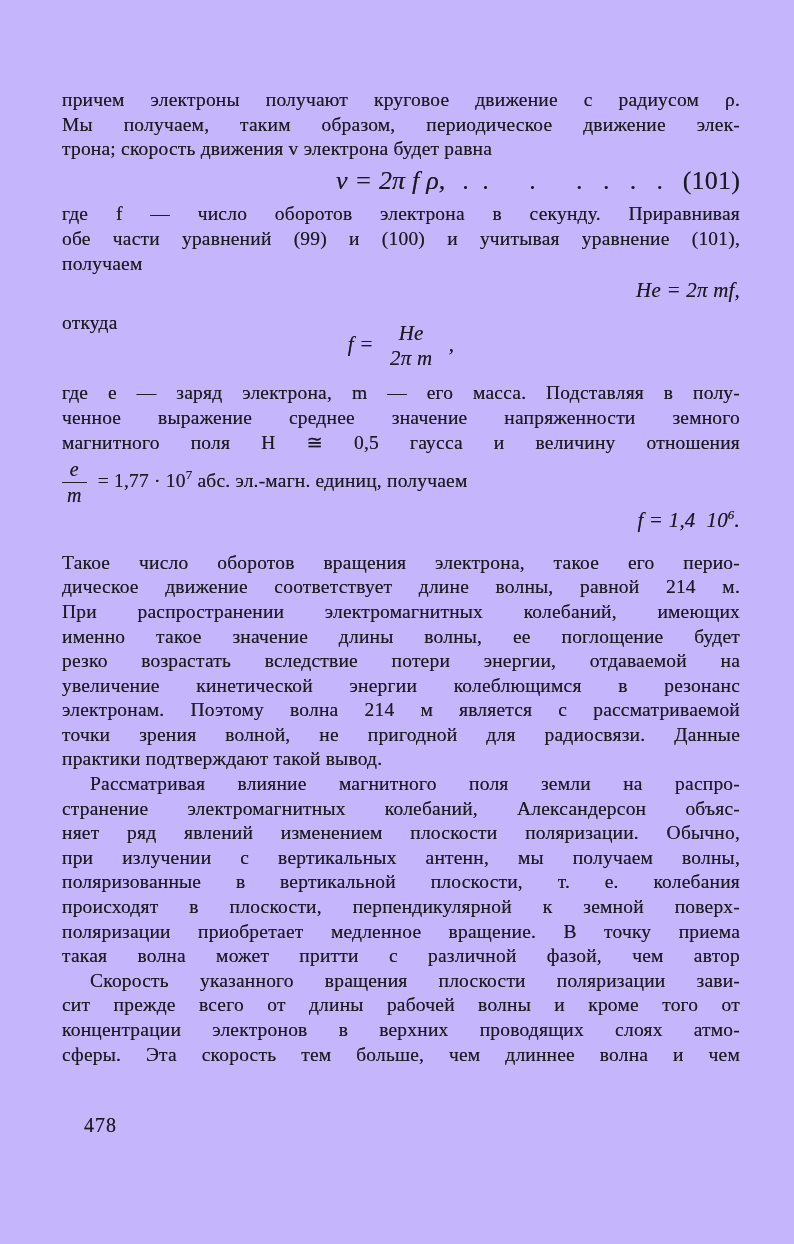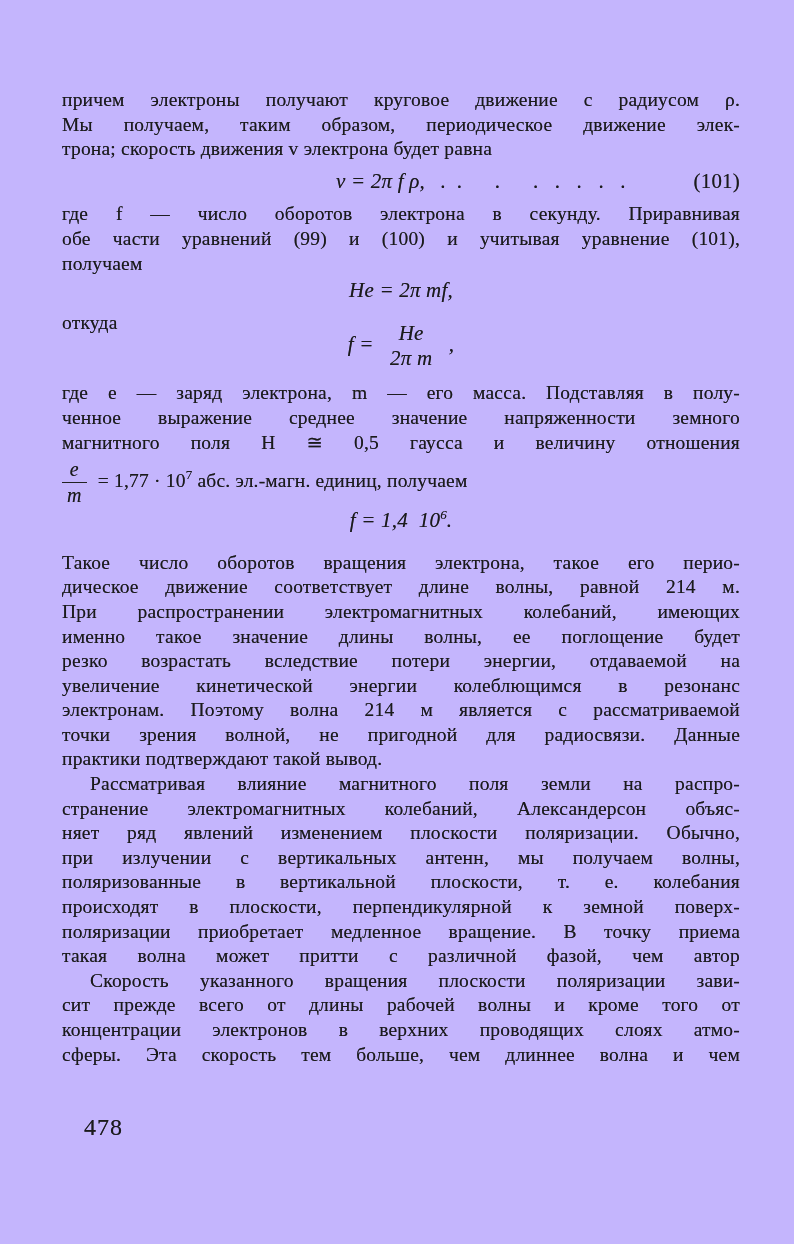--- a/index.html
+++ b/index.html
@@ -35,33 +35,33 @@
     text-align-last: left;
   }
   .line.indent { text-indent: 28px; }
 
   
   .eq101 {
     display: flex;
     align-items: flex-start;
     margin: 7px 0 9px 0;
     padding-left: 274px;
-    font-size: 21px;
+    font-size: 26px;
   }
   .eq101 .eq-body { font-style: italic; white-space: pre; }
   .eq101 .dots {
     flex: 1;
     overflow: hidden;
     white-space: pre;
     padding: 0 12px 0 10px;
   }
   .eq101 .eq-num { white-space: pre; }
 
   .eq-center {
-    text-align: center;
+    text-align: right;
     font-style: italic;
     font-size: 21px;
   }
   .eq-he { margin: 2px 0 0 0; white-space: pre; }
   .otkuda-line { margin-top: 8px; text-align: left; }
 
   .eq-frac-row {
     margin: -14px 0 0 0;
     text-align: center;
     font-style: italic;
@@ -92,21 +92,21 @@
   .eq-f { margin: 0 0 0 0; }
   .eq-f .pre, .eq-f .base { white-space: pre; }
   sup { font-size: 13px; line-height: 0; }
 
   .p4-block { margin-top: 18px; }
 
   .page-number {
     position: absolute;
     left: 84px;
     top: 1114px;
-    font-size: 24px;
+    font-size: 20px;
     letter-spacing: 1px;
     text-shadow: 0 0 0.4px rgba(0,0,0,0.55);
   }
 </style>
 </head>
 <body>
 
 <div class="page">
   <div class="text-block">
 

